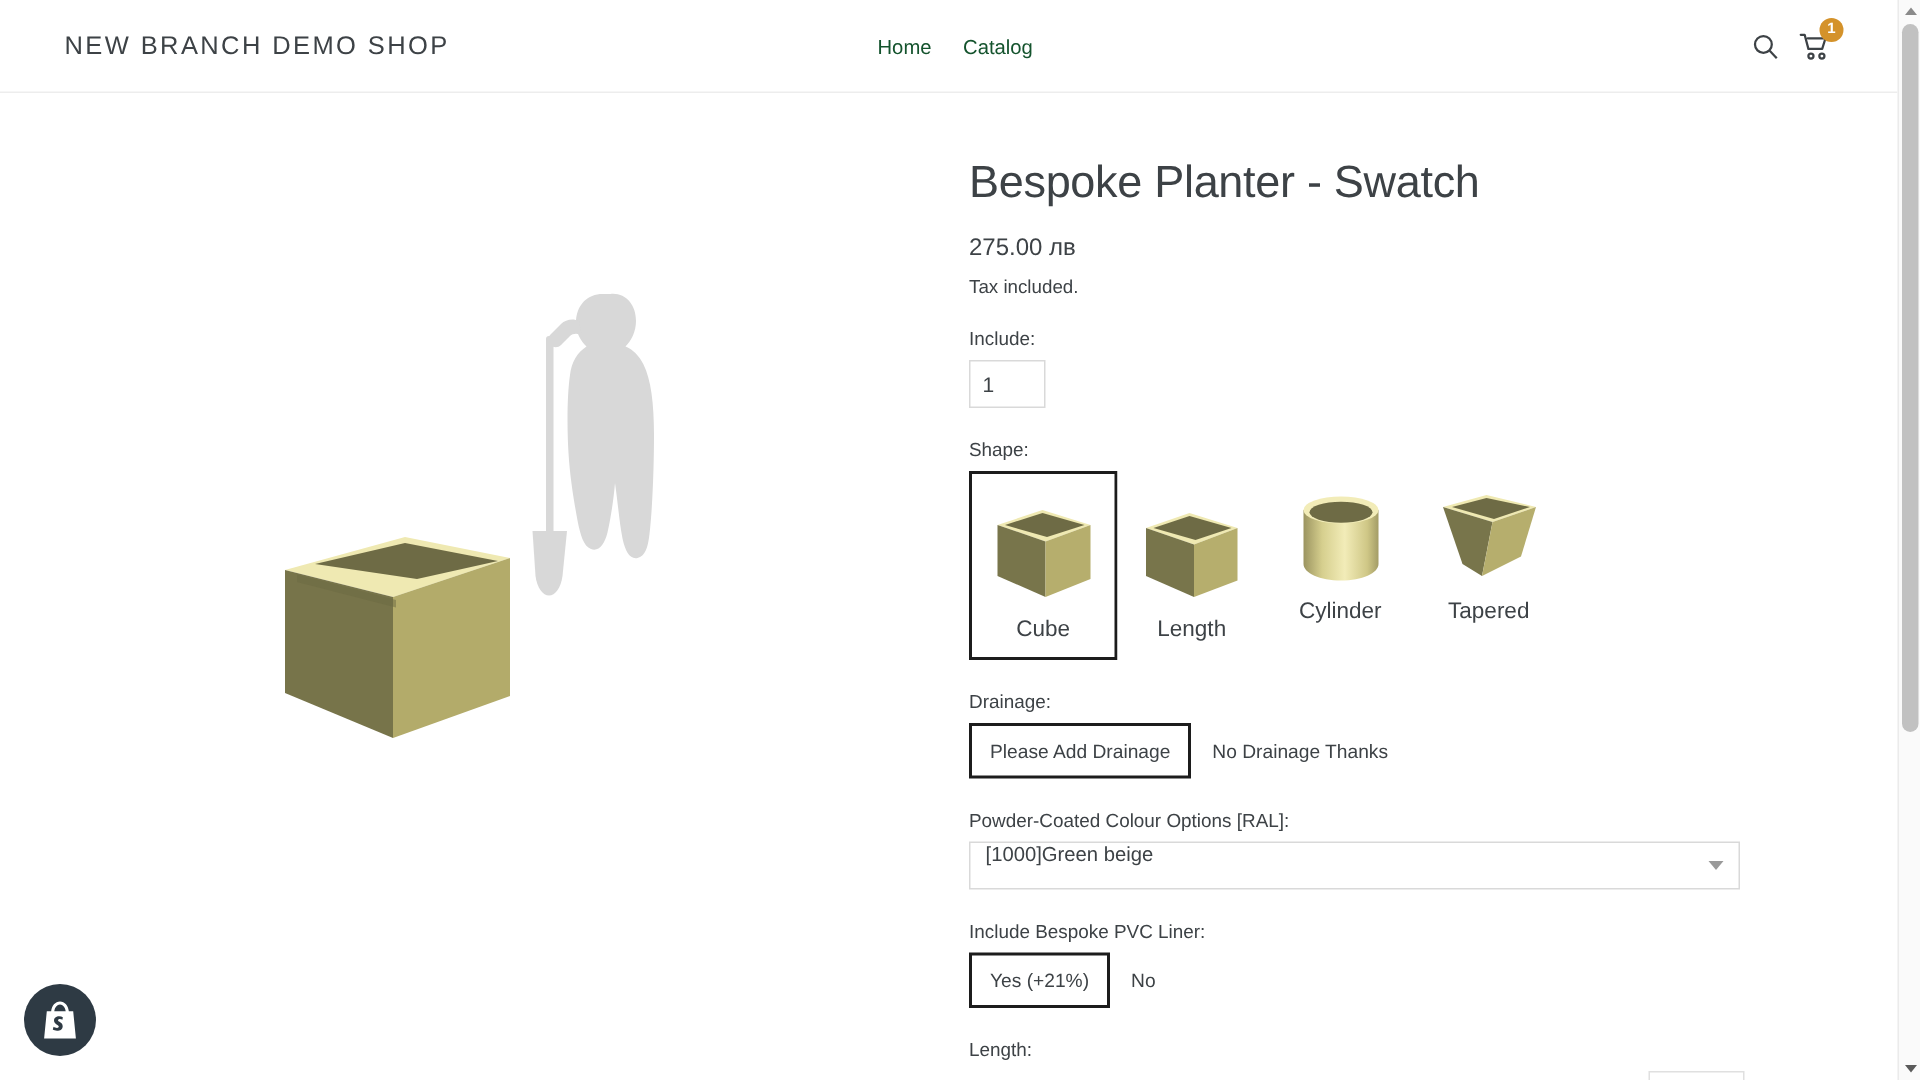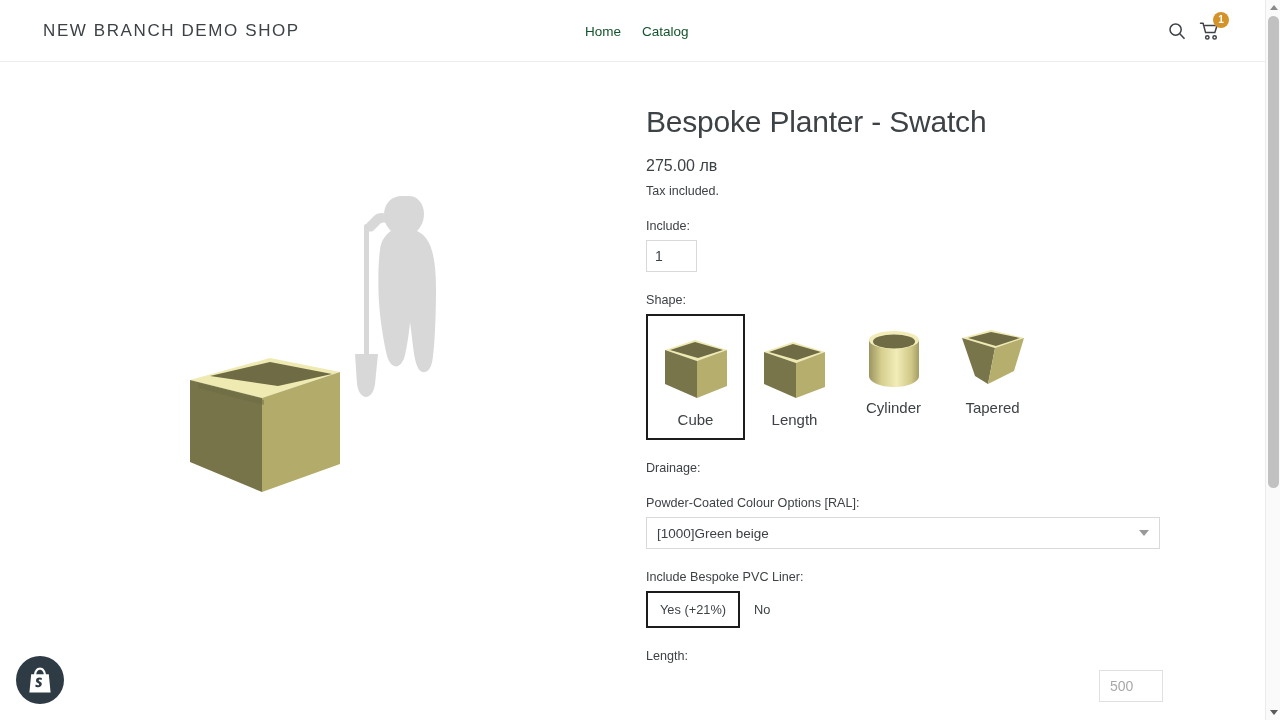--- a/index.html
+++ b/index.html
@@ -117,21 +117,21 @@
     white-space: nowrap;
   }
   .option-pill.selected { border-color: #1c1c1c; }
 
   
   .ral-select {
     position: relative;
     width: 514px; height: 32px;
     border: 1px solid #d9d9d9;
     background: #fff;
-    display: flex; align-items: center;
+    display: flex; 
     padding: 0 10px;
     font-size: 13.5px; color: #3d4246;
     cursor: pointer;
     margin-top: 2px;
   }
   .ral-select .caret {
     position: absolute; right: 10px; top: 50%;
     transform: translateY(-50%);
     width: 0; height: 0;
     border-left: 5px solid transparent;
@@ -305,20 +305,24 @@
             <polygon points="33,6 62,12 38,20 10,12" fill="#6e6b45"></polygon>
           </svg>
         </div>
         <div class="swatch-label">Tapered</div>
       </div>
 
     </div>
 
     
     <div class="field-label">Drainage:</div>
+    <div class="option-row">
+      <button class="option-pill selected">Please Add Drainage</button>
+      <button class="option-pill">No Drainage Thanks</button>
+    </div>
 
     
     <div class="field-label">Powder-Coated Colour Options [RAL]:</div>
     <div class="ral-select">
       <span>[1000]Green beige</span>
       <span class="caret"></span>
     </div>
 
     
     <div class="field-label">Include Bespoke PVC Liner:</div>

